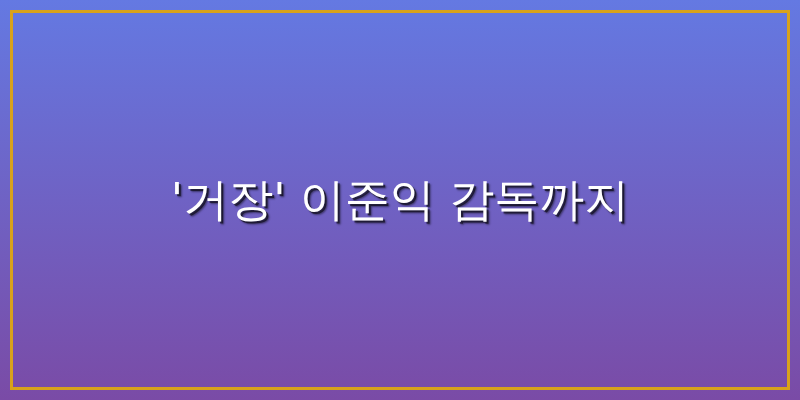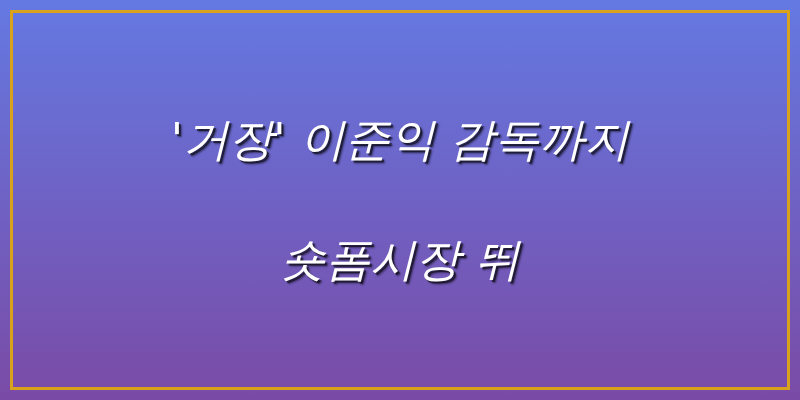--- a/index.html
+++ b/index.html
@@ -53,34 +53,32 @@
     font-size: 45px;
     font-weight: 400;
     line-height: 60px;
     letter-spacing: 0px;
     text-shadow:
       2px 2px 0 rgba(0,0,0,0.55),
       3px 3px 2px rgba(0,0,0,0.45);
     white-space: pre-line;
     margin: 0;
     padding: 0;
-    font-style: italic;
   }
 
   .line {
     display: block;
   }
 </style>
 </head>
 <body>
 
 <div id="banner">
 
   <div id="banner-frame"></div>
 
   <div id="headline-wrap">
     <div id="headline">
       <span class="line">'거장' 이준익 감독까지</span>
-      <span class="line">숏폼시장 뛰</span>
     </div>
   </div>
 
 </div>
 
 </body></html>

